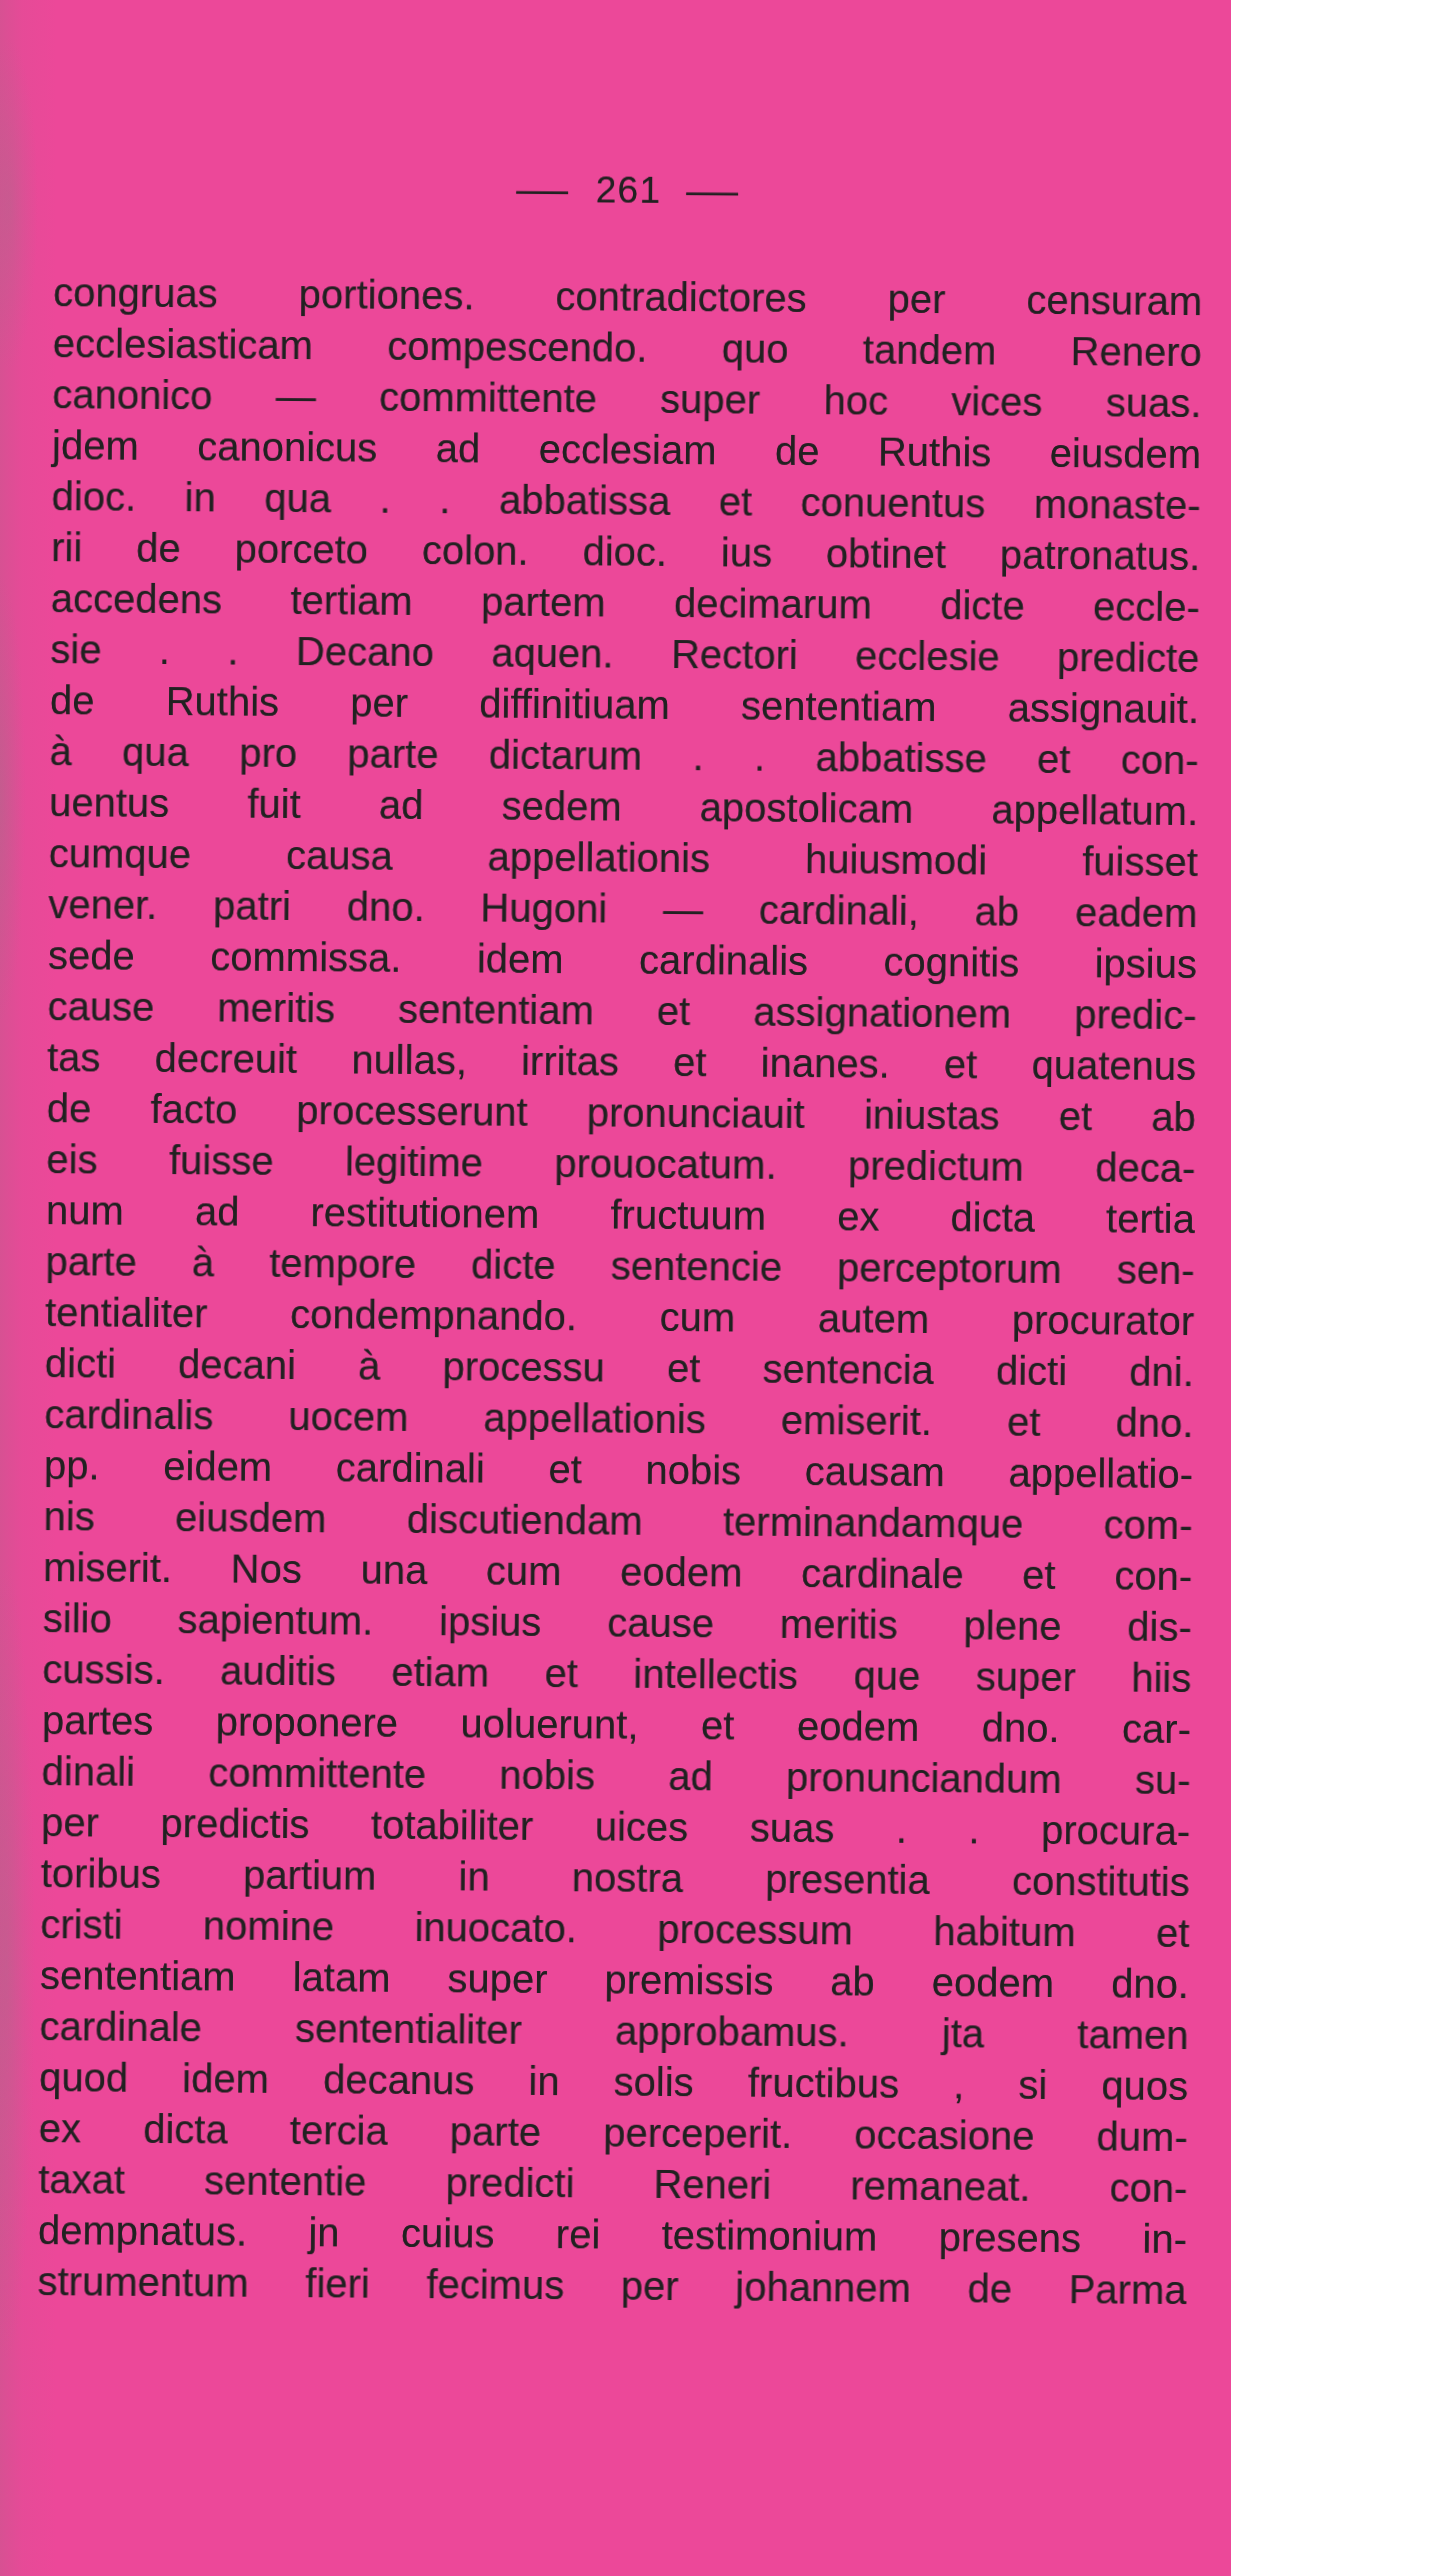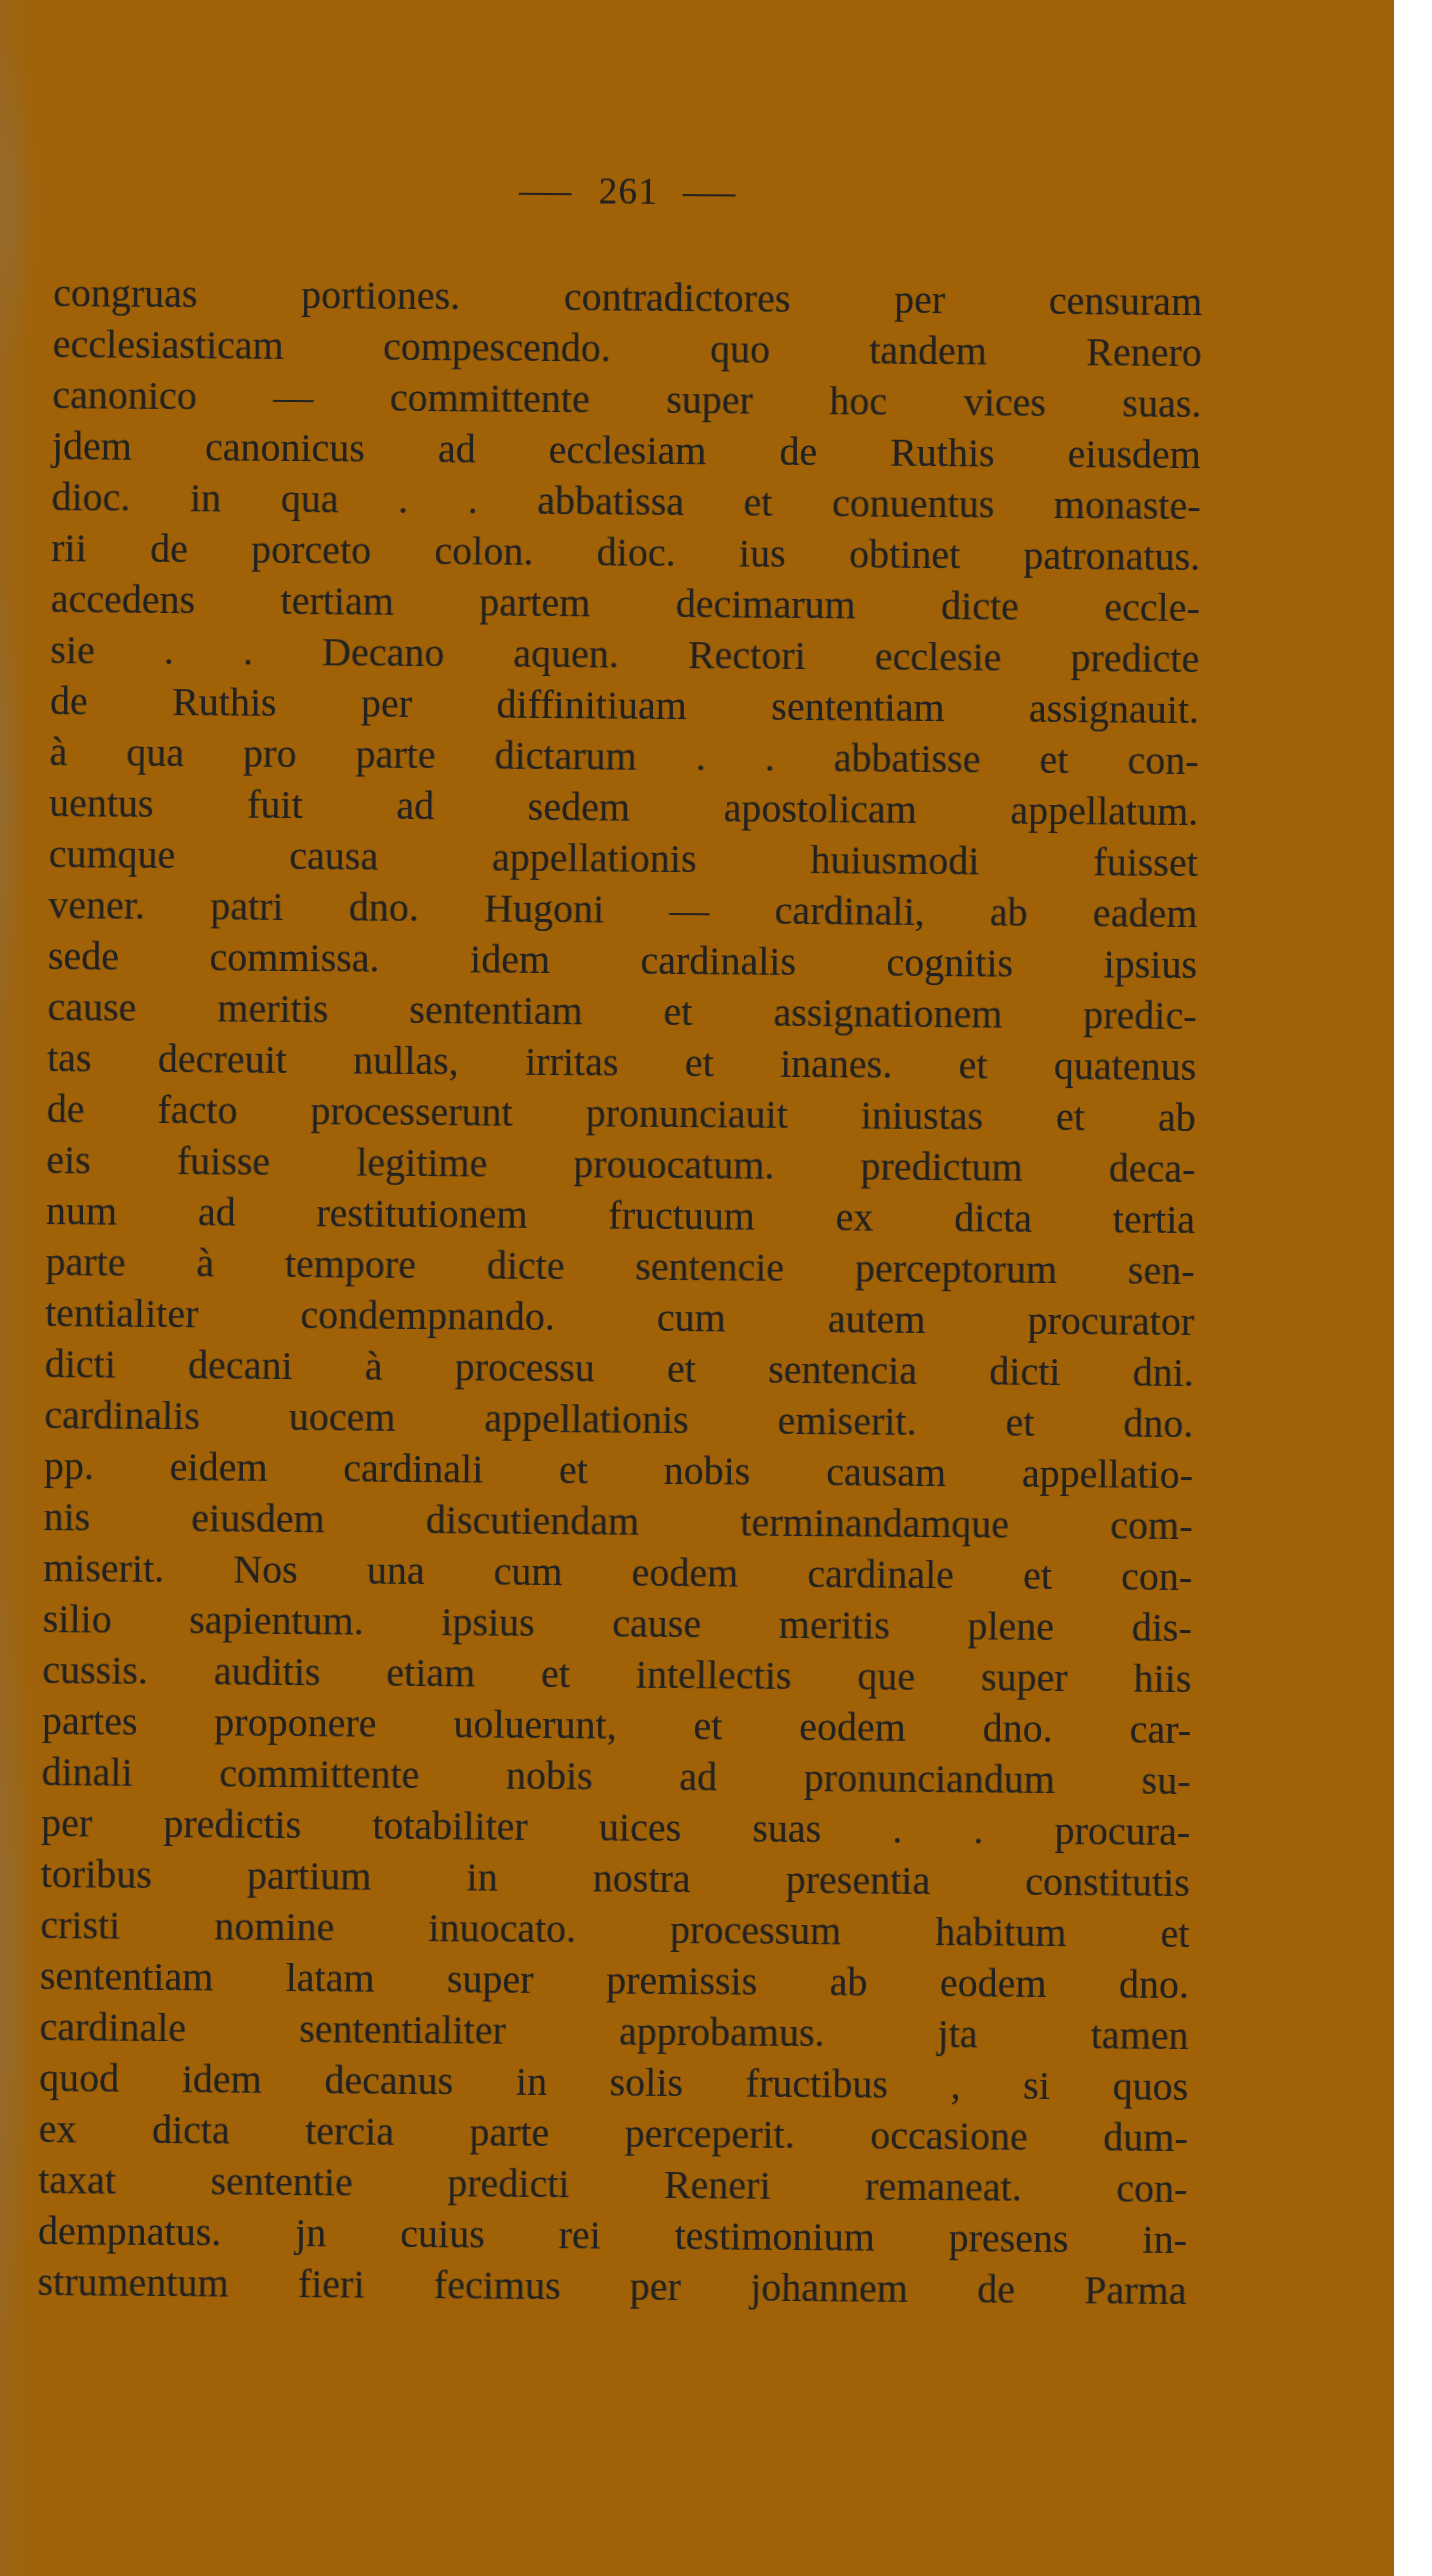--- a/index.html
+++ b/index.html
@@ -5,24 +5,24 @@
   html, body {
     margin: 0;
     padding: 0;
     width: 1433px;
     height: 2576px;
     overflow: hidden;
     background: #ffffff;
   }
   .page {
     position: relative;
-    width: 1394px;
+    width: 1231px;
     height: 2576px;
-    background: #a16207;
-    font-family: Liberation Serif, serif;
+    background: #ec4899;
+    font-family: Liberation Sans, sans-serif;
   }
   
   .edge-shade {
     position: absolute;
     left: 0; top: 0;
     width: 57px; height: 2576px;
     background: linear-gradient(to right, rgba(120,120,118,0.18), rgba(120,120,118,0.05) 40%, rgba(120,120,118,0) 100%);
     pointer-events: none;
   }
   .artifact {

